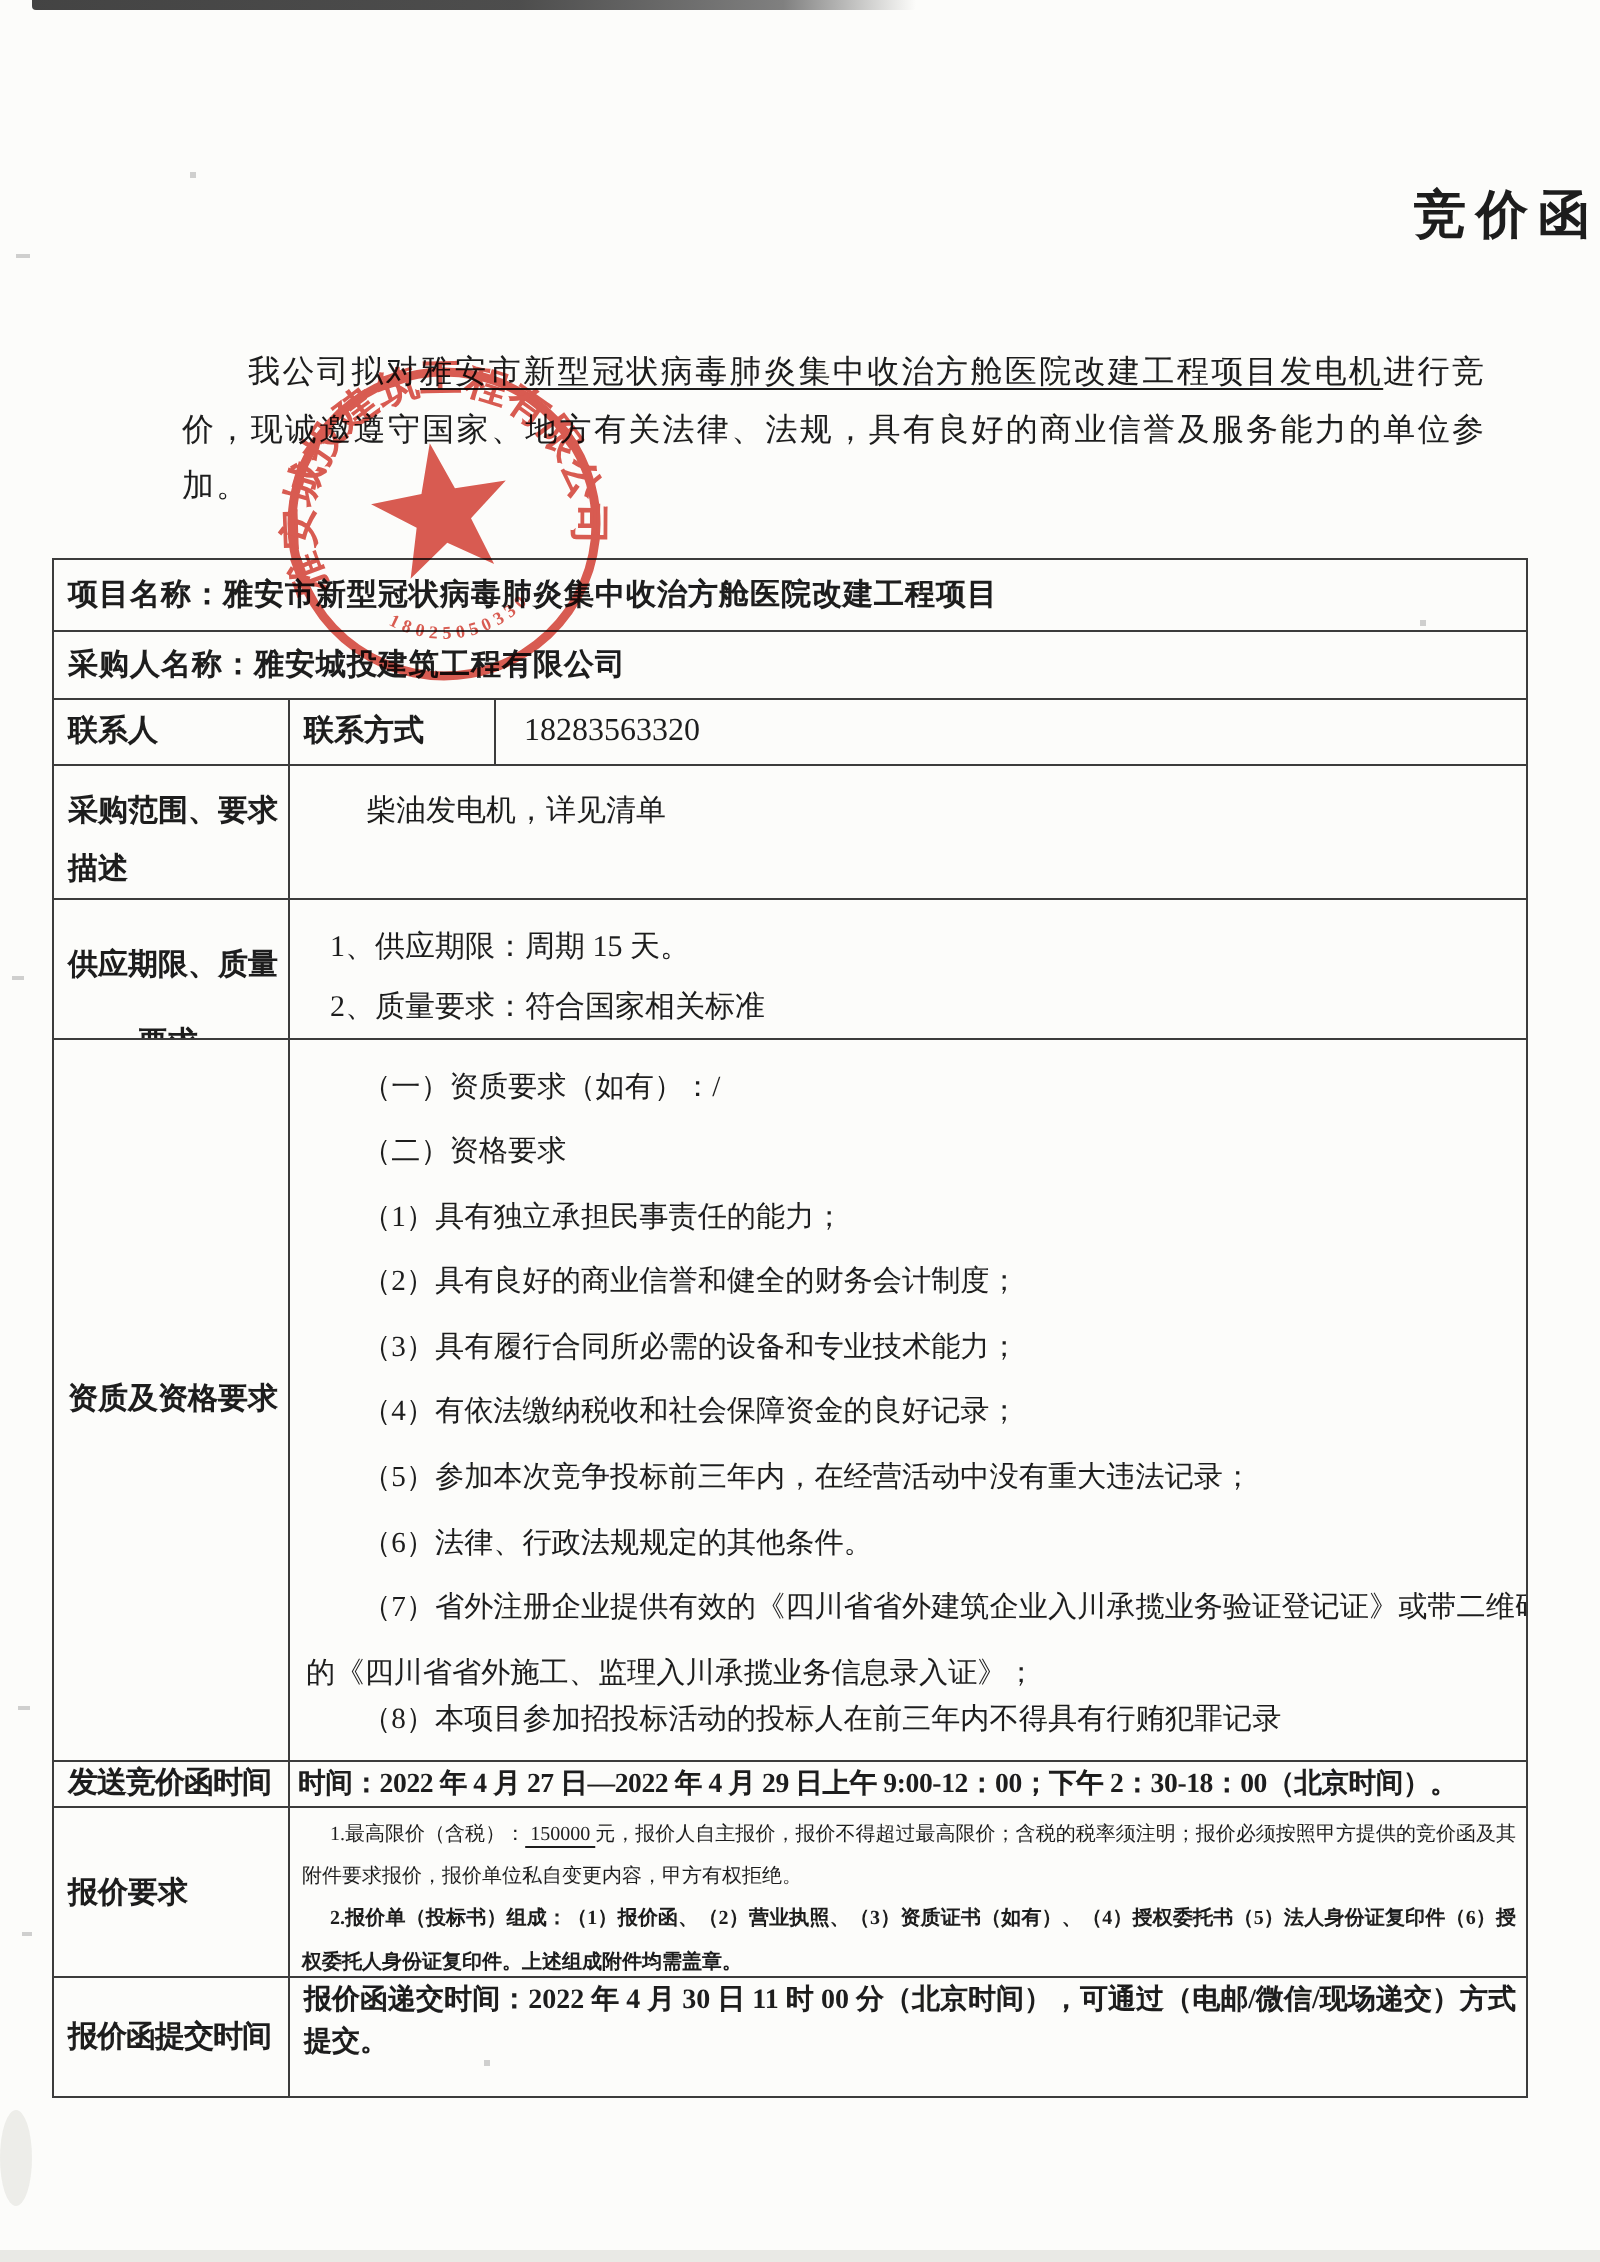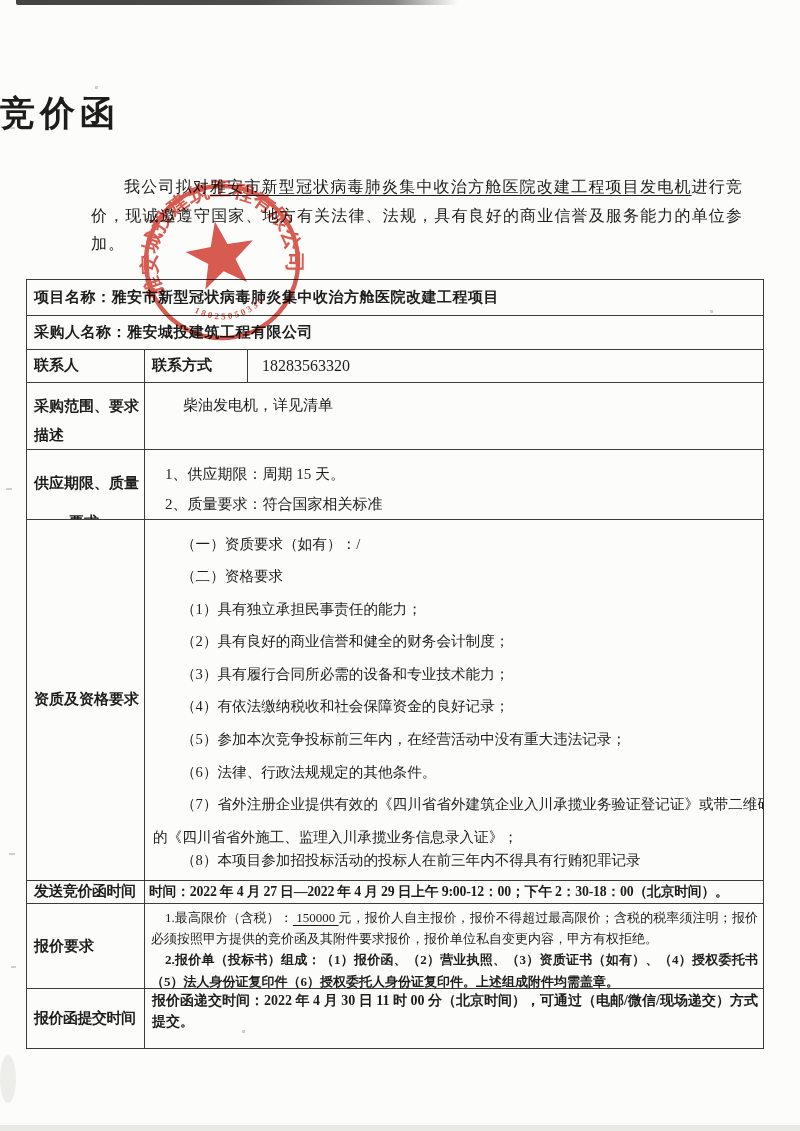--- a/index.html
+++ b/index.html
@@ -12,22 +12,22 @@
   .page{position:absolute;inset:0;}
 
   
   .smudge-top{position:absolute;left:16px;top:0;width:442px;height:5px;
     background:linear-gradient(to right,#232323 0%,#2e2e2e 55%,#6a6a6a 85%,transparent 100%);
     opacity:.85;border-radius:0 0 2px 2px;}
   .speck{position:absolute;background:#9a9a9a;opacity:.45;}
   .band-bottom{position:absolute;left:0;bottom:0;width:100%;height:6px;background:#e9e9e5;}
   .blob-left{position:absolute;left:0;top:1055px;width:16px;height:48px;background:#e2e2de;opacity:.6;border-radius:50%;}
 
-  .title{position:absolute;left:0;top:90px;width:100%;text-align:left;
-    font-size:35px;font-weight:bold;letter-spacing:5px;}
+  .title{position:absolute;left:0;top:90px;width:100%;text-align:right;
+    font-size:26px;font-weight:bold;letter-spacing:5px;}
 
   .intro{position:absolute;left:91px;top:157px;width:652px;
     font-size:16px;line-height:28.5px;letter-spacing:1px;text-align:justify;
     text-indent:33px;}
   .u{text-decoration:underline;text-underline-offset:3px;}
 
   
   .doc-table{position:absolute;left:26px;top:243px;width:738px;
     border:1.5px solid #3c3c3c;box-sizing:border-box;font-size:15px;margin-top:36px;}
   .tr{display:flex;box-sizing:border-box;border-top:1px solid #3c3c3c;}
@@ -55,21 +55,21 @@
   .scope-val{padding:13px 6px 0 8px;text-indent:30px;}
   .supply-val{padding:9px 6px 0 20px;line-height:30.5px;}
 
   .qual-val{padding:8px 2px 0 8px;font-size:14.6px;}
   .qual-line{line-height:32.6px;text-indent:28px;white-space:nowrap;}
   .qual-line.cont{text-indent:0;}
   .qual-line.last{margin-top:-9px;}
 
   .send-val{display:flex;align-items:center;padding-left:4px;font-weight:bold;font-size:13.8px;letter-spacing:-.2px;white-space:nowrap;}
 
-  .quote-val{padding:3px 5px 0 6px;font-size:13px;line-height:21.2px;text-align:justify;}
+  .quote-val{padding:3px 5px 0 6px;font-size:10px;line-height:21.2px;text-align:justify;}
   .quote-val p{margin:0;text-indent:14px;}
 
   .submit-val{padding:2px 5px 0 7px;font-size:14px;line-height:20.5px;text-align:justify;}
   .submit-val p{margin:0;}
 
   
   .seal{position:absolute;left:136px;top:176px;width:172px;height:172px;
     transform:rotate(-10deg);opacity:.88;mix-blend-mode:multiply;pointer-events:none;}
 </style>
 </head>

